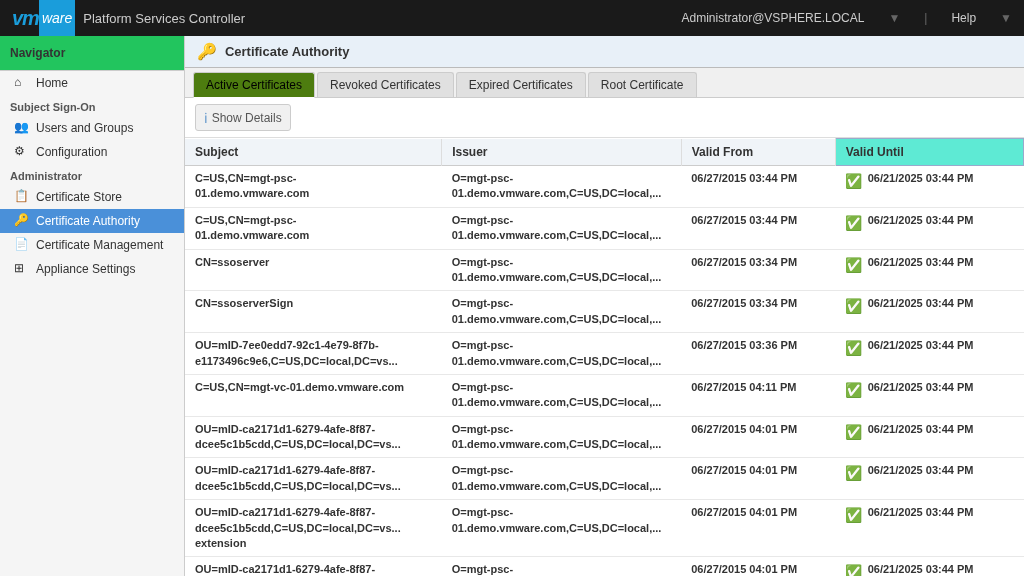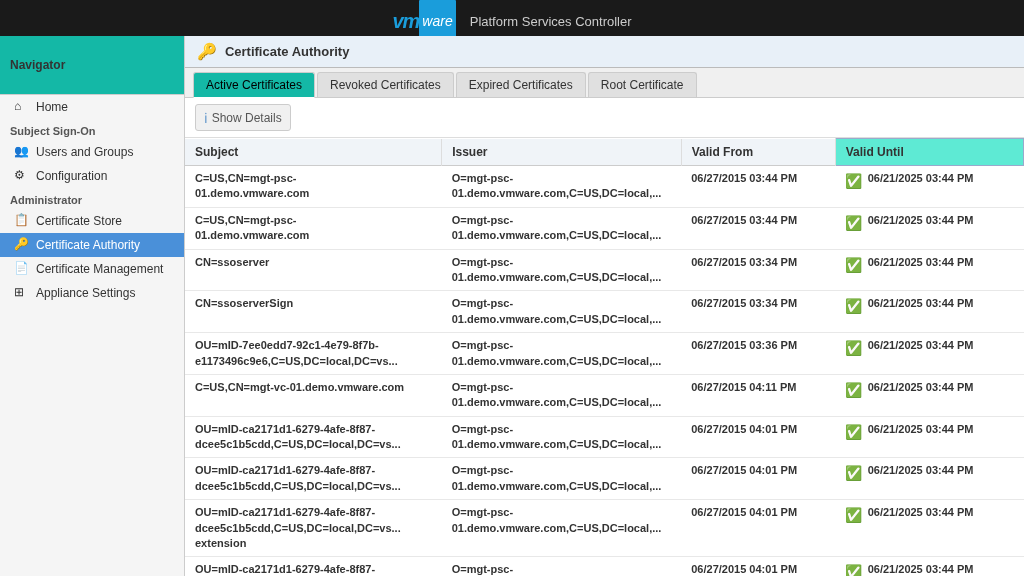--- a/index.html
+++ b/index.html
@@ -6,42 +6,41 @@
     body { font-family: Arial, sans-serif; font-size: 12px; background: #f0f0f0; color: #333; overflow: hidden; width: 1024px; height: 576px; }
 
     
     #topbar {
       background: #1a1a1a;
       display: flex;
       align-items: center;
       justify-content: space-between;
       height: 36px;
       padding: 0 12px;
-      flex-direction: column;
     }
     #topbar-left { display: flex; align-items: center; gap: 8px; }
     #vmware-logo { display: flex; align-items: center; }
     #app-title { color: #ccc; font-size: 13px; }
     #topbar-right { display: flex; align-items: center; gap: 24px; color: #ccc; font-size: 12px; }
 
     
     #main { display: flex; height: calc(576px - 36px); }
 
     
     #sidebar {
       width: 185px;
       background: #f5f5f5;
       border-right: 1px solid #ccc;
       overflow-y: auto;
       flex-shrink: 0;
     }
     .sidebar-header {
-      background: #14b8a6;
+      background: #22c55e;
       border-bottom: 1px solid #ccc;
-      padding: 22px 10px;
+      padding: 10px 10px;
       font-weight: bold;
       font-size: 12px;
       color: #333;
     }
     .sidebar-section-label {
       padding: 6px 10px 3px 10px;
       font-size: 11px;
       font-weight: bold;
       color: #555;
     }
@@ -86,21 +85,21 @@
       padding: 5px 12px;
       border: 1px solid #ccc;
       border-bottom: none;
       background: #e0e0e0;
       cursor: pointer;
       font-size: 12px;
       border-radius: 3px 3px 0 0;
       color: #333;
     }
     .tab.active {
-      background: #14b8a6;
+      background: #4d7c0f;
       border-bottom: 1px solid #fff;
       margin-bottom: -1px;
       color: #000;
       font-weight: normal;
     }
 
     
     #toolbar {
       padding: 6px 10px;
       border-bottom: 1px solid #ddd;
@@ -169,21 +168,21 @@
   </style>
 </head>
 <body>
 
 <div id="topbar">
   <div id="topbar-left">
     <div id="vmware-logo">
       <span style="color:#1a9ddb;font-size:20px;font-weight:900;font-style:italic;letter-spacing:-1px;">vm</span>
         <span style="background:#1a9ddb;color:#fff;font-size:14px;font-weight:normal;padding:13px 3px;border-radius:1px;font-style:italic;">ware</span>
     </div>
-    <span id="app-title" style="color:#ccc;font-size:13px;margin-left:6px;">Platform Services Controller</span>
+    <span id="app-title" style="color:#ccc;font-size:13px;">Platform Services Controller</span>
   </div>
   <div id="topbar-right">
     <span style="color:#ccc;cursor:pointer;">Administrator@VSPHERE.LOCAL</span>
     <span style="color:#666;">▼</span>
     <span style="color:#666;">|</span>
     <span style="color:#ccc;cursor:pointer;">Help</span>
     <span style="color:#666;">▼</span>
   </div>
 </div>
 

